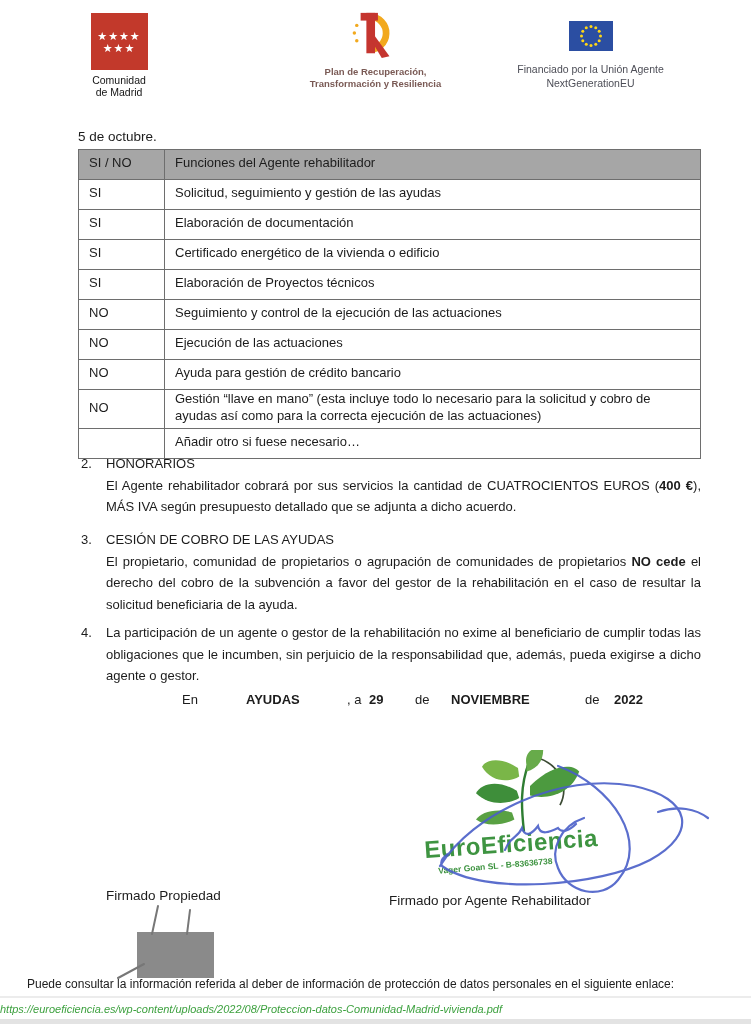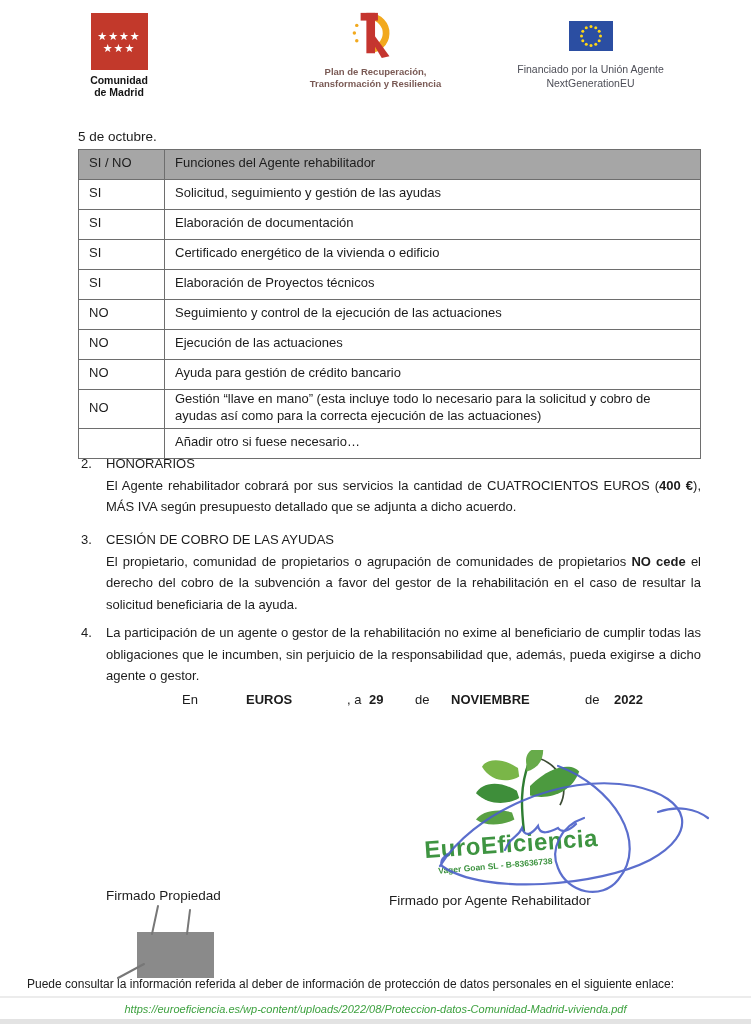--- a/index.html
+++ b/index.html
@@ -10,21 +10,21 @@
     font-family:"Liberation Sans", sans-serif; color:#1c1c1c;
   }
   
   .madrid-logo { position:absolute; left:88px; top:13px; width:62px; text-align:center; }
   .madrid-flag {
     width:57px; height:57px; margin:0 auto;
     background:var(--madrid-red,#c2392b);
     display:flex; flex-direction:column; justify-content:center; align-items:center;
   }
   .madrid-flag .star-row { color:#fff; font-size:11px; line-height:12px; letter-spacing:1px; }
-  .madrid-name { margin-top:4px; font-weight:bold; font-size:10.5px; line-height:12px; color:#141414; }
+  .madrid-name { margin-top:4px; font-weight:normal; font-size:10.5px; line-height:12px; color:#141414; }
 
   .plan-logo { position:absolute; left:303px; top:10px; width:145px; text-align:center; }
   .plan-caption { margin-top:2px; font-size:9.5px; line-height:12px; font-weight:bold; color:var(--plan-text,#7a5a55); }
 
   .eu-logo { position:absolute; left:508px; top:21px; width:165px; text-align:center; }
   .eu-caption { margin-top:7px; font-size:10.5px; line-height:14px; color:#4d4e57; }
 
   
   .intro-line { position:absolute; left:78px; top:129px; font-size:13.5px; }
   table.functions-table {
@@ -68,21 +68,21 @@
 
   
   .sign-left  { position:absolute; left:106px; top:888px; font-size:13.5px; }
   .sign-right { position:absolute; left:389px; top:893px; font-size:13.5px; }
   .redaction-box { position:absolute; left:137px; top:932px; width:77px; height:46px; background:var(--redaction-gray,#8a8a8a); }
   .redaction-strokes { position:absolute; left:110px; top:896px; pointer-events:none; }
 
   
   .footer-notice { position:absolute; left:27px; top:977px; width:700px; font-size:12px; color:#202020; text-align:left; }
   .footer-link {
-    position:absolute; left:0; top:1003px; width:751px; text-align:center;
+    position:absolute; left:0; top:1003px; width:751px; text-align:left;
     font-size:11px; font-style:italic; color:var(--link-green,#3da13f);
     text-decoration:none; font-family:"Liberation Sans", sans-serif;
   }
   .artifact-line-1 { position:absolute; left:0; top:996px; width:751px; height:2px; background:#ececec; }
   .artifact-line-2 { position:absolute; left:0; top:1019px; width:751px; height:5px; background:#e3e3e3; }
 </style>
 </head>
 <body>
 
 <div class="page">
@@ -205,21 +205,21 @@
 
   <div class="sec" style="top:622px;">
     <span class="num">4.</span>
     <div class="sec-inner">
       <div class="sec-body">La participación de un agente o gestor de la rehabilitación no exime al beneficiario de cumplir todas las obligaciones que le incumben, sin perjuicio de la responsabilidad que, además, pueda exigirse a dicho agente o gestor.</div>
     </div>
   </div>
 
   <div class="date-line">
     <span style="left:164px;margin-left:18px;">En</span>
-    <span class="b" style="left:246px;">EUROS</span>
+    <span class="b" style="left:246px;">AYUDAS</span>
     <span style="left:347px;">, a</span>
     <span class="b" style="left:369px;">29</span>
     <span style="left:415px;">de</span>
     <span class="b" style="left:451px;">NOVIEMBRE</span>
     <span style="left:585px;">de</span>
     <span class="b" style="left:614px;">2022</span>
   </div>
 
   <div class="stamp">
     <svg class="leaves" width="120" height="84" viewBox="0 0 100 70">

